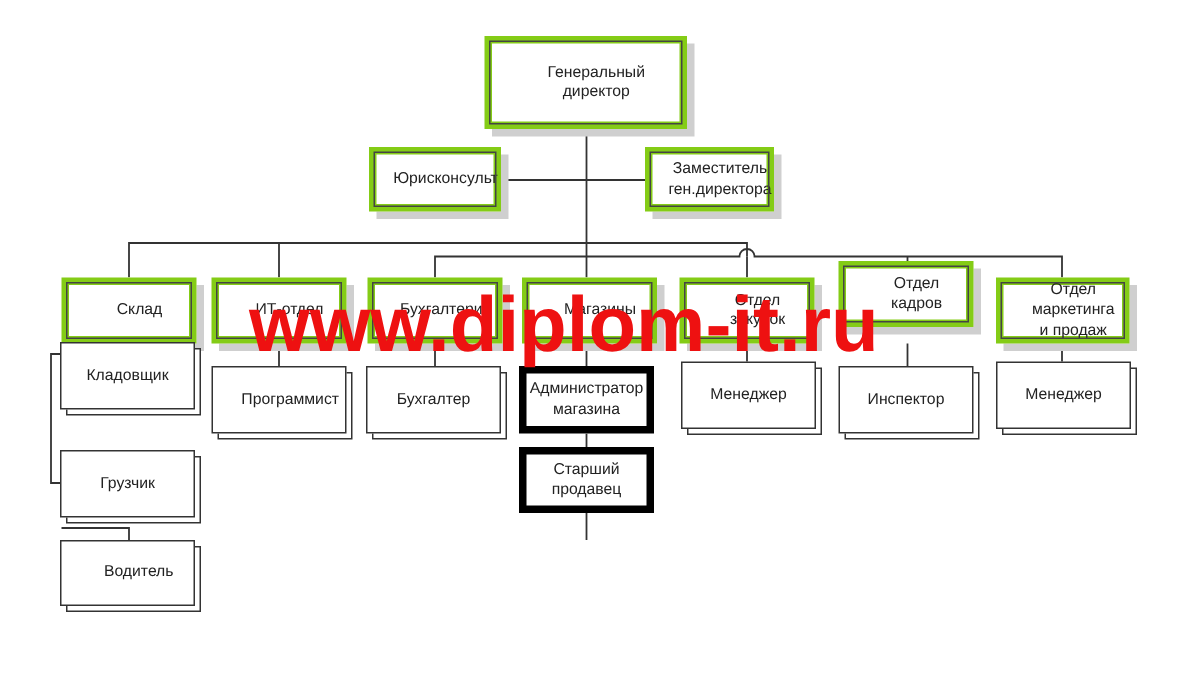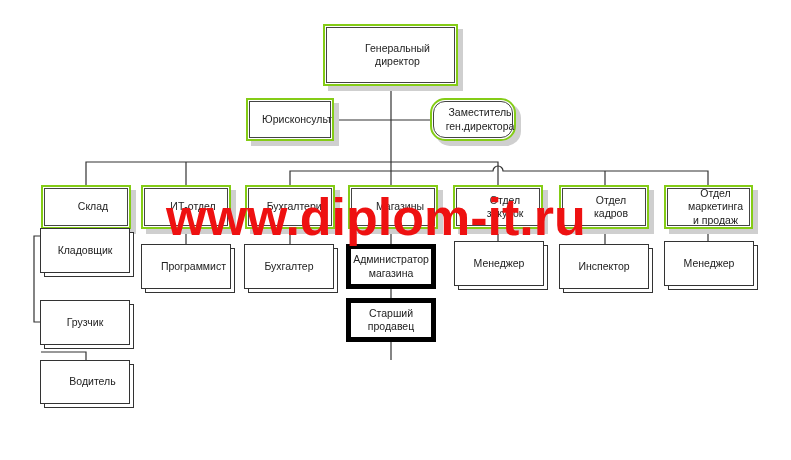--- a/index.html
+++ b/index.html
@@ -4,21 +4,21 @@
 <style>
   html, body { margin: 0; padding: 0; background: #ffffff; }
   body { width: 791px; height: 460px; position: relative; overflow: hidden;
          font-family: "Liberation Sans", "DejaVu Sans", sans-serif; }
   .canvas { position: absolute; left: 0; top: 0; width: 791px; height: 460px; }
   svg.lines { position: absolute; left: 0; top: 0; width: 791px; height: 460px; }
   .node { position: absolute; box-sizing: border-box; display: flex;
           align-items: center; justify-content: center; text-align: center;
           font-size: 10.5px; line-height: 1.25; color: #222; background: #fff; }
   
-  .dbl { border: 2px solid #84cc16; outline: 1px solid #444; outline-offset: -4px;
+  .dbl { border: 5px solid #84cc16; outline: 1px solid #444; outline-offset: -4px;
          box-shadow: 5px 5px 0 #cfcfcf; padding-left: 14px; }
   
   .stk { border: 1px solid #333; box-shadow: 4px 4px 0 -1px #fff, 4px 4px 0 0 #333; }
   .plain { border: 5px solid #000000; }
   .node span { padding: 0 4px; }
   .watermark { position: absolute; left: 166px; top: 191px; font-size: 52px;
                font-weight: bold; letter-spacing: 0px; color: #ee1111;
                font-family: "Liberation Sans", sans-serif; white-space: nowrap;
                line-height: 1; pointer-events: none; }
 </style>
@@ -61,40 +61,40 @@
     </g>
   </svg>
 
   <div class="node dbl" style="left:323px; top:24px; width:135px; height:62px;">
     <span>Генеральный директор</span>
   </div>
 
   <div class="node dbl" style="left:246px; top:98px; width:88px; height:43px;">
     <span>Юрисконсульт</span>
   </div>
-  <div class="node dbl" style="left:430px; top:98px; width:86px; height:43px;border-radius:15px;">
+  <div class="node dbl" style="left:430px; top:98px; width:86px; height:43px;">
     <span>Заместитель ген.директора</span>
   </div>
 
   <div class="node dbl" style="left:41px; top:185px; width:90px; height:44px;justify-content:center;">
     <span>Склад</span>
   </div>
   <div class="node dbl" style="left:141px; top:185px; width:90px; height:44px;">
     <span>ИТ-отдел</span>
   </div>
   <div class="node dbl" style="left:245px; top:185px; width:90px; height:44px;">
     <span>Бухгалтерия</span>
   </div>
   <div class="node dbl" style="left:348px; top:185px; width:90px; height:44px;">
     <span>Магазины</span>
   </div>
   <div class="node dbl" style="left:453px; top:185px; width:90px; height:44px;">
     <span>Отдел закупок</span>
   </div>
-  <div class="node dbl" style="left:559px; top:185px; width:90px; height:44px;">
+  <div class="node dbl" style="left:559px; top:174px; width:90px; height:44px;">
     <span>Отдел кадров</span>
   </div>
   <div class="node dbl" style="left:664px; top:185px; width:89px; height:44px;text-align:center;">
     <span>Отдел маркетинга и продаж</span>
   </div>
 
   <div class="node stk" style="left:40px; top:228px; width:90px; height:45px;">
     <span>Кладовщик</span>
   </div>
   <div class="node stk" style="left:40px; top:300px; width:90px; height:45px;">

